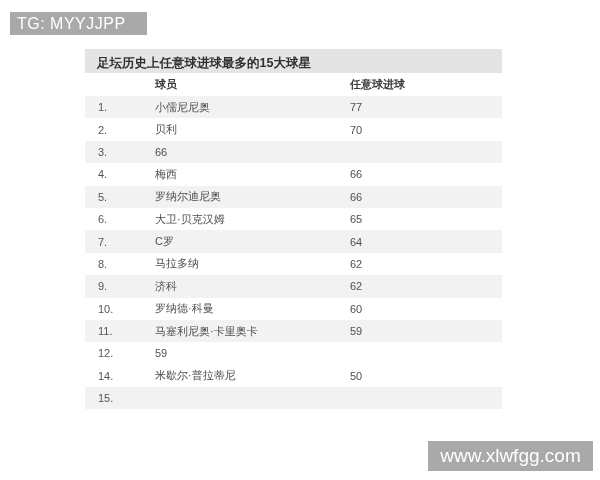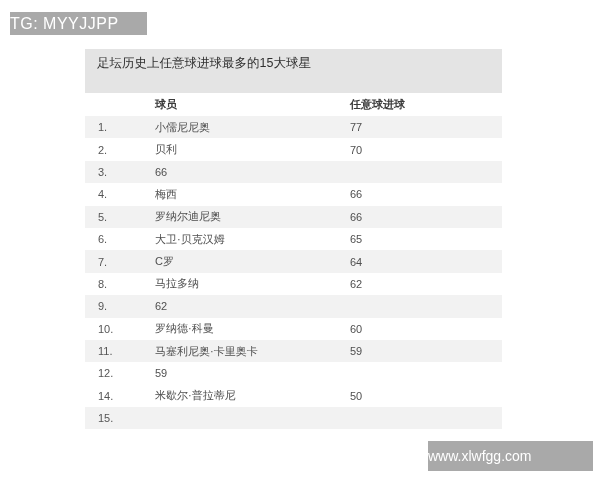--- a/index.html
+++ b/index.html
@@ -21,41 +21,41 @@
     background: #a9a9a9;
     color: #ffffff;
     white-space: nowrap;
     overflow: hidden;
   }
   .tg-badge {
     left: 10px; top: 12px;
     width: 137px; height: 23px;
     font-size: 16px;
     line-height: 23px;
-    padding-left: 0;
+    padding-left: 7px;
     letter-spacing: 0.5px;
   }
   .site-badge {
     left: 428px; top: 441px;
     width: 165px; height: 30px;
-    font-size: 14px;
+    font-size: 19px;
     line-height: 30px;
-    text-align: left;
+    text-align: center;
   }
   .table-card {
     position: absolute;
     left: 85px; top: 49px;
     width: 417px;
   }
   .table-title {
-    height: 44px;
+    height: 24px;
     line-height: 28px;
     background: #e4e4e4;
     color: #2f2f2f;
-    font-weight: normal;
+    font-weight: bold;
     font-size: 12.5px;
     padding-left: 12px;
   }
   .thead, .trow {
     display: flex;
     align-items: center;
     width: 100%;
   }
   .thead {
     height: 23px;
@@ -132,20 +132,21 @@
           <span class="cell player">C罗</span>
           <span class="cell goals">64</span>
         </div>
         <div class="trow plain">
           <span class="cell rank">8.</span>
           <span class="cell player">马拉多纳</span>
           <span class="cell goals">62</span>
         </div>
         <div class="trow striped">
           <span class="cell rank">9.</span>
+          <span class="cell player">济科</span>
           <span class="cell goals">62</span>
         </div>
         <div class="trow plain">
           <span class="cell rank">10.</span>
           <span class="cell player">罗纳德·科曼</span>
           <span class="cell goals">60</span>
         </div>
         <div class="trow striped">
           <span class="cell rank">11.</span>
           <span class="cell player">马塞利尼奥·卡里奥卡</span>

